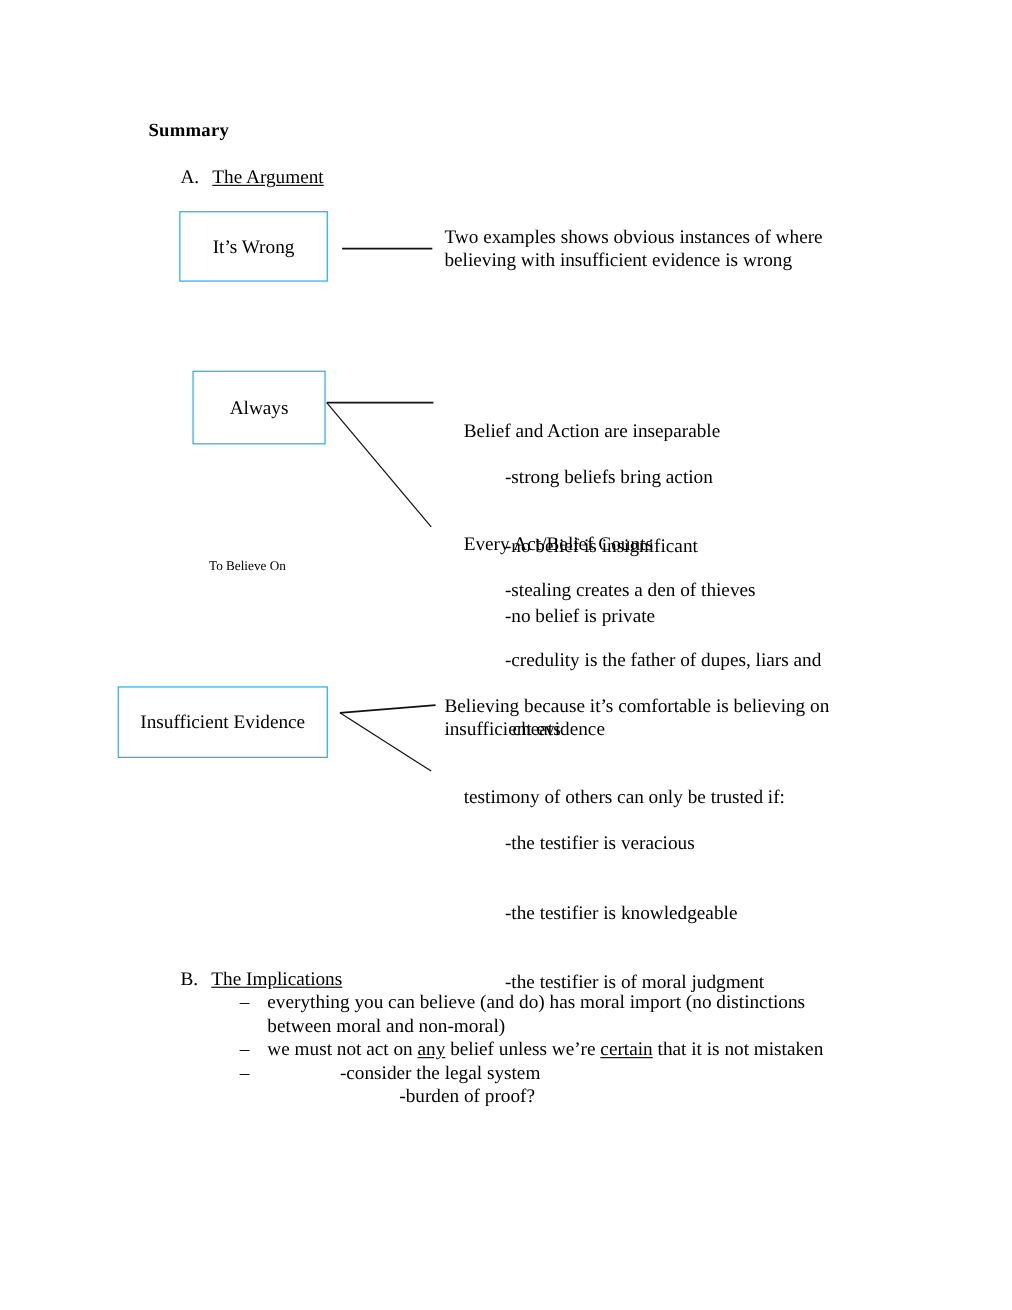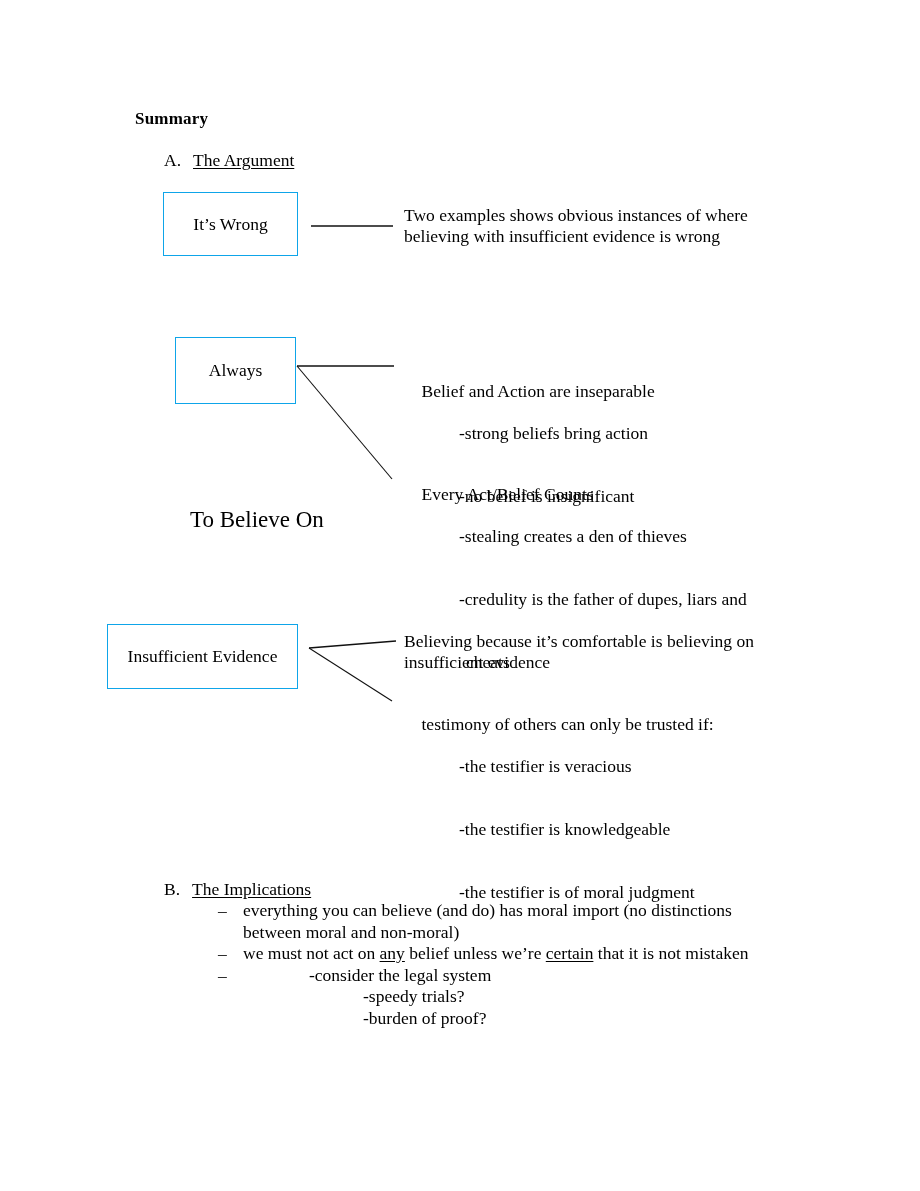--- a/index.html
+++ b/index.html
@@ -82,21 +82,21 @@
   }
   .anno .sub  { display: block; padding-left: 55px; }
   .anno .sub2 { display: block; padding-left: 62px; }
 
   #anno-its-wrong    { left: 404px; top: 205px; }
   #anno-belief       { left: 404px; top: 360px; }
   #anno-every-act    { left: 404px; top: 463px; }
   #anno-believing    { left: 404px; top: 631px; }
   #anno-testimony    { left: 404px; top: 693px; }
 
-  #label-to-believe-on { left: 190px; top: 507px; font-size: 23px; }
+  #label-to-believe-on { left: 190px; top: 507px; font-size: 12px; }
 
   
   #implications-list {
     left: 218px;
     top: 900px;
     width: 560px;
     font-size: 17.5px;
     line-height: 21.5px;
   }
   .dash-item {
@@ -150,20 +150,21 @@
     <span>Insufficient Evidence</span>
   </div>
 
   <div class="abs anno" id="anno-its-wrong">Two examples shows obvious instances of where
 believing with insufficient evidence is wrong</div>
 
   <div class="abs anno" id="anno-belief">
     <span>Belief and Action are inseparable</span>
     <span class="sub">-strong beliefs bring action</span>
     <span class="sub">-no belief is insignificant</span>
+    <span class="sub">-no belief is private</span>
   </div>
 
   <div class="abs anno" id="anno-every-act">
     <span>Every Act/Belief Counts</span>
     <span class="sub">-stealing creates a den of thieves</span>
     <span class="sub">-credulity is the father of dupes, liars and</span>
     <span class="sub2">cheats</span>
   </div>
 
   <div class="abs anno" id="anno-believing">Believing because it’s comfortable is believing on
@@ -191,19 +192,18 @@
     </div>
 
     <div class="dash-item">
       <span class="dash">–</span>
       <span class="body"><span>we must not act on </span><u class="underlined">any</u><span> belief unless we’re </span><u class="underlined">certain</u><span> that it is not mistaken</span></span>
     </div>
 
     <div class="dash-item">
       <span class="dash">–</span>
       <span class="nested-1">-consider the legal system</span>
-      <span class="nested-2">-speedy trials?</span>
       <span class="nested-2">-burden of proof?</span>
     </div>
 
   </div>
 
 </div>
 
 </body></html>

